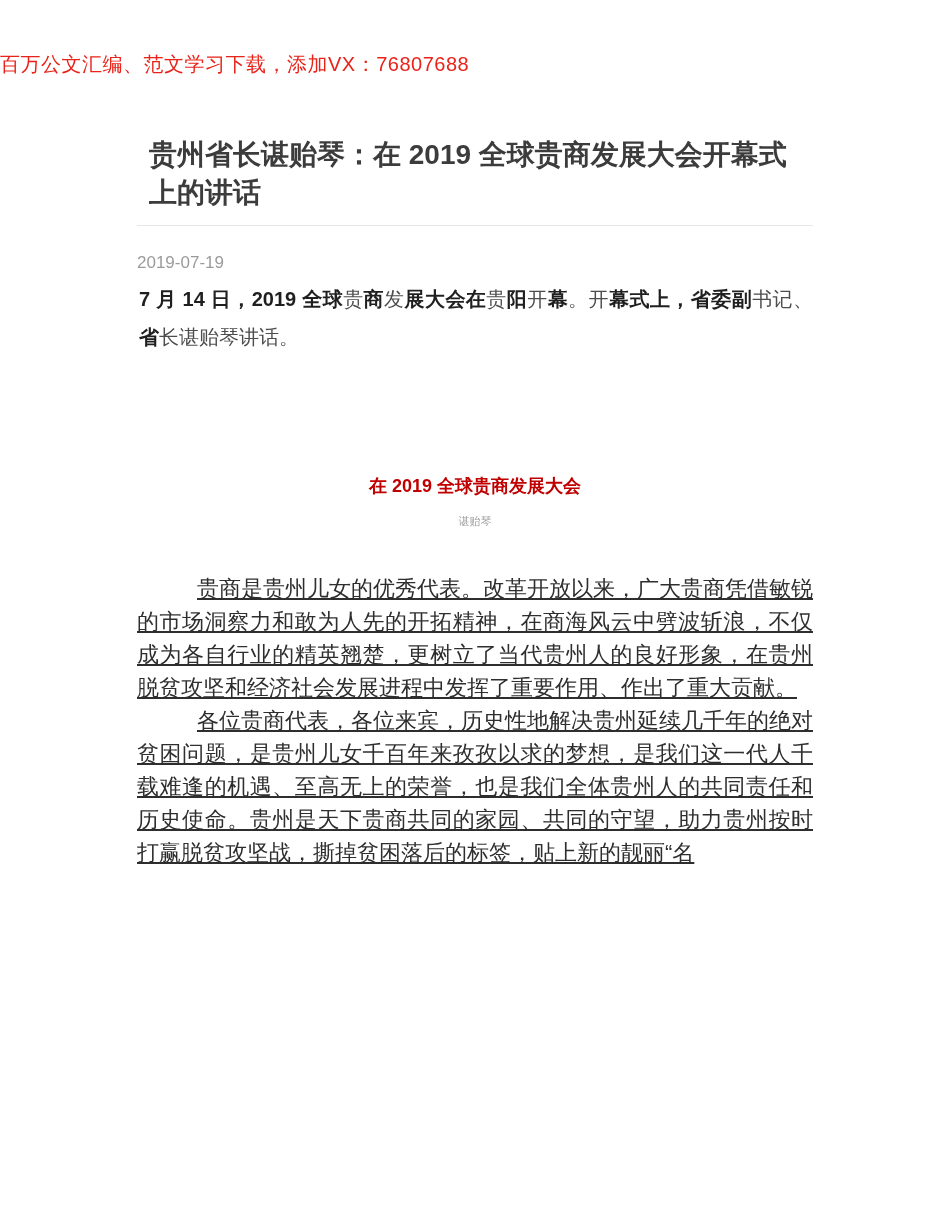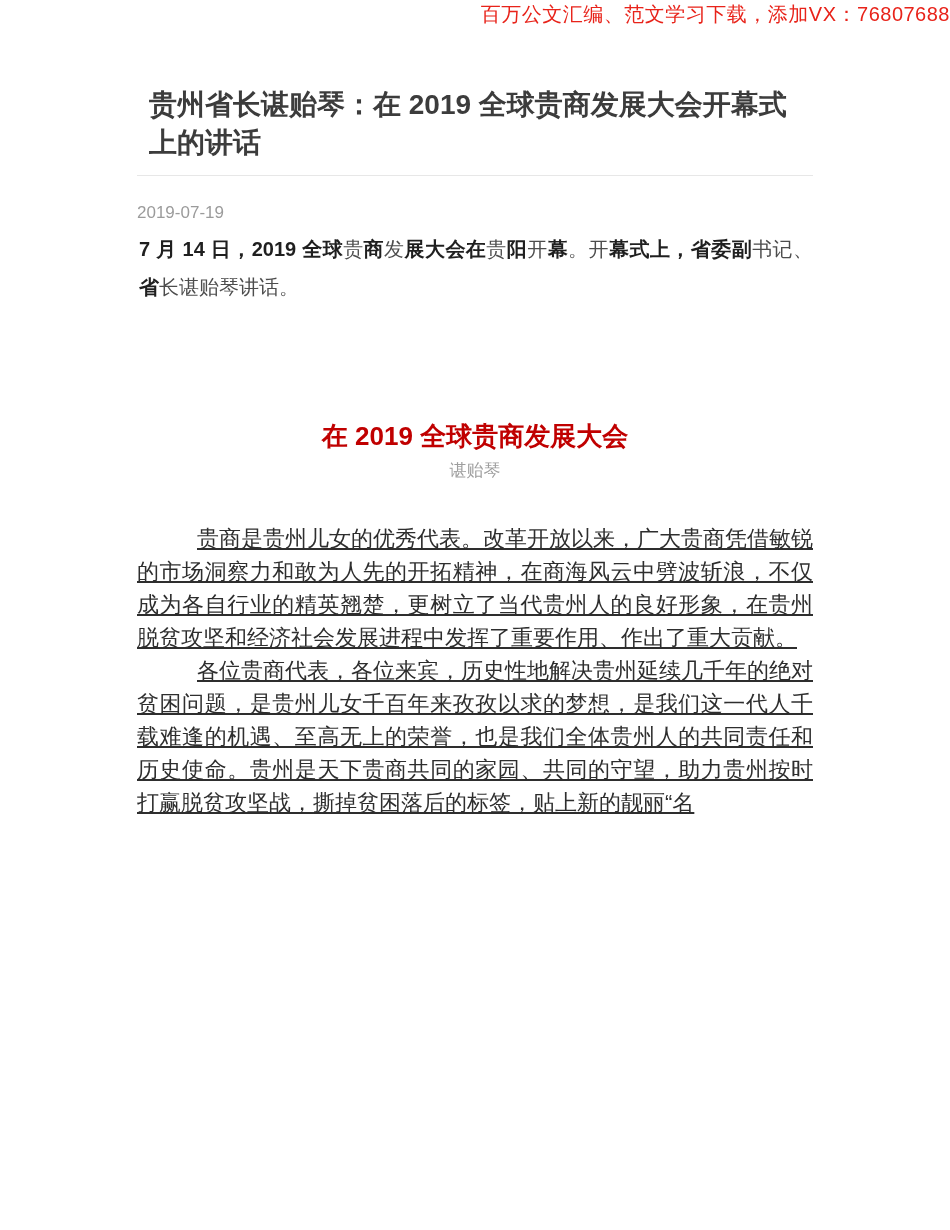--- a/index.html
+++ b/index.html
@@ -8,21 +8,22 @@
     padding: 0;
     background: #ffffff;
     font-family: "Liberation Sans", sans-serif;
   }
   body {
     width: 950px;
     height: 1230px;
     overflow: hidden;
   }
   .promo-banner {
-    text-align: right;
+    padding-top: 50px;
+    text-align: left;
     font-size: 20px;
     line-height: 28px;
     font-weight: 400;
     letter-spacing: 0.5px;
   }
   .content {
     width: 676px;
     margin: 0 auto;
   }
   .article-title {
@@ -58,36 +59,36 @@
     color: #1f1f1f;
   }
   .seg-s {
     font-family: "Liberation Serif", serif;
     font-weight: 400;
     color: #4d4d4d;
   }
   .speech-heading {
     margin: 116px 0 0 0;
     text-align: center;
-    font-size: 26px;
+    font-size: 18px;
     line-height: 28px;
     font-weight: 700;
   }
   .speech-subheading {
     margin: 12px 0 0 0;
     text-align: center;
     font-size: 19px;
     line-height: 24px;
     font-weight: 700;
     color: #8a8a8a;
   }
   .speech-author {
     margin: 10px 0 0 0;
     text-align: center;
-    font-size: 17px;
+    font-size: 11px;
     line-height: 22px;
     font-weight: 400;
     color: #9e9e9e;
   }
   .speech-body {
     margin-top: 40px;
     font-size: 22px;
     line-height: 33px;
     font-weight: 500;
     color: #2e2e2e;

